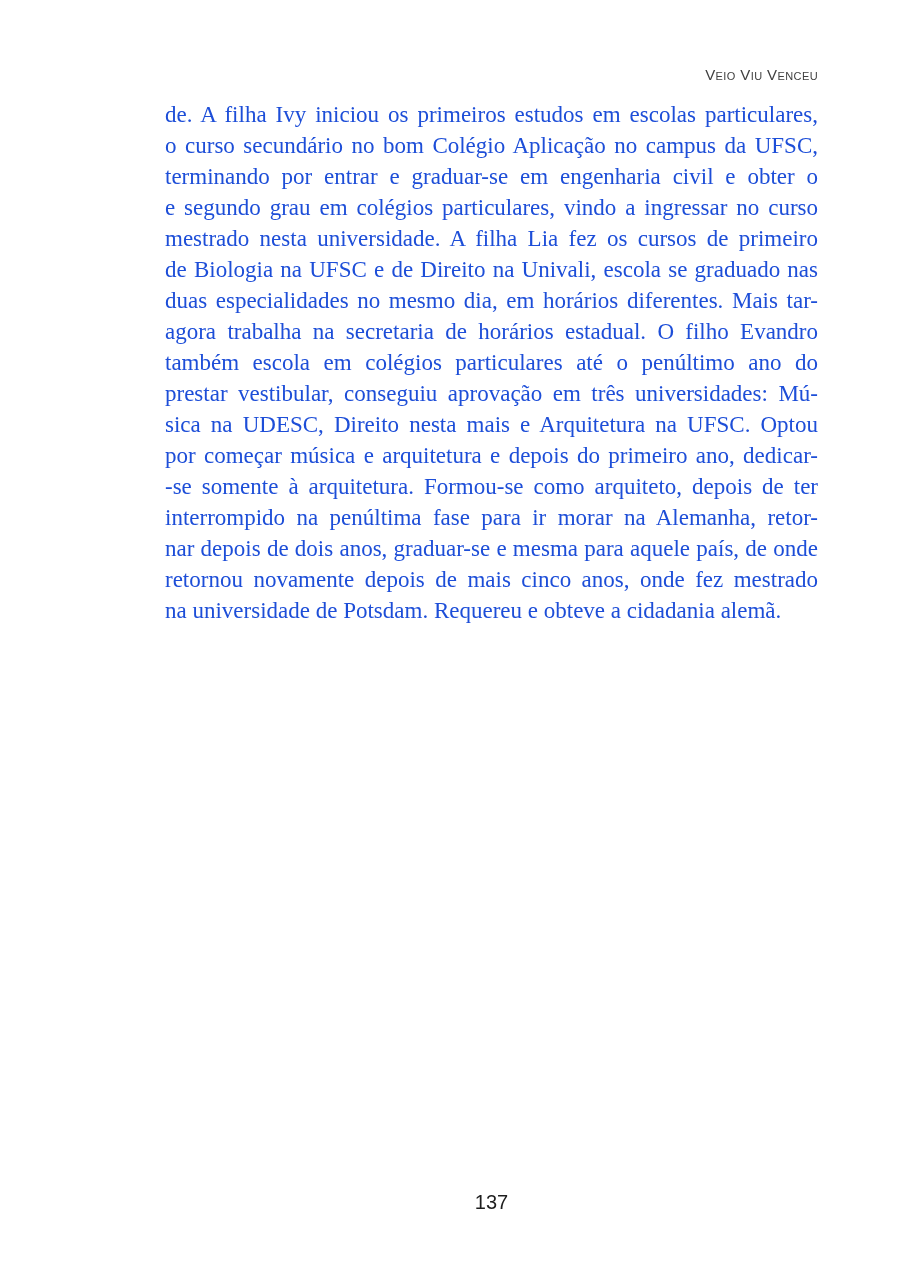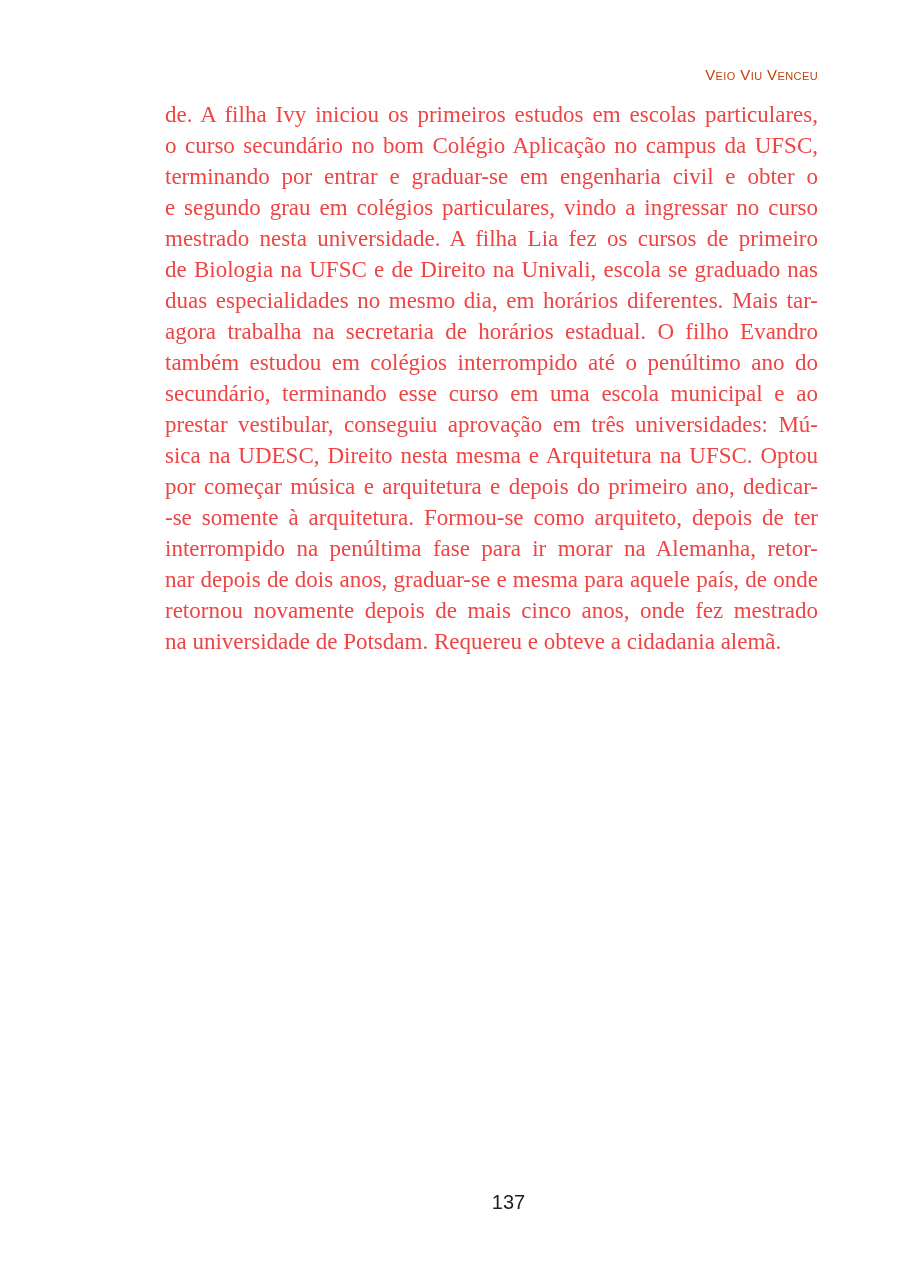--- a/index.html
+++ b/index.html
@@ -15,40 +15,40 @@
     background: #ffffff;
   }
   .running-header {
     position: absolute;
     top: 66px; left: 165px; width: 653px;
     text-align: right;
     font-family: "Liberation Sans", sans-serif;
     font-variant: small-caps;
     font-size: 15px;
     letter-spacing: 0.4px;
-    color: #c2410c;
+    color: #404040;
   }
   .body-text {
     position: absolute;
     top: 99px; left: 165px; width: 653px;
     font-size: 23px;
     line-height: 31px;
-    color: #ef4444;
+    color: #1d4ed8;
   }
   .body-line {
     text-align: justify;
     text-align-last: justify;
   }
   .body-line.last-line {
     text-align-last: left;
   }
   .seg-italic { }
   .page-number {
     position: absolute;
-    top: 1191px; left: 182px; width: 653px;
+    top: 1191px; left: 165px; width: 653px;
     text-align: center;
     font-family: "Liberation Sans", sans-serif;
     font-size: 20px;
     color: #1e1e1e;
   }
 </style>
 </head>
 <body>
 
 <div class="page">
@@ -56,24 +56,23 @@
 
   <div class="body-text" id="body-paragraph">
       <div class="body-line"><span class="">de. A filha Ivy iniciou os primeiros estudos em escolas particulares,</span></div>
       <div class="body-line"><span class="">o curso secundário no bom Colégio Aplicação no </span><span class="seg-italic">campus</span><span class=""> da UFSC,</span></div>
       <div class="body-line"><span class="">terminando por entrar e graduar-se em engenharia civil e obter o</span></div>
       <div class="body-line"><span class="">e segundo grau em colégios particulares, vindo a ingressar no curso</span></div>
       <div class="body-line"><span class="">mestrado nesta universidade. A filha Lia fez os cursos de primeiro</span></div>
       <div class="body-line"><span class="">de Biologia na UFSC e de Direito na Univali, escola se graduado nas</span></div>
       <div class="body-line"><span class="">duas especialidades no mesmo dia, em horários diferentes. Mais tar-</span></div>
       <div class="body-line"><span class="">agora trabalha na secretaria de horários estadual. O filho Evandro</span></div>
-      <div class="body-line"><span class="">também estudou em colégios interrompido até o penúltimo ano do</span></div>
-      <div class="body-line"><span class="">secundário, terminando esse curso em uma escola municipal e ao</span></div>
+      <div class="body-line"><span class="">também escola em colégios particulares até o penúltimo ano do</span></div>
       <div class="body-line"><span class="">prestar vestibular, conseguiu aprovação em três universidades: Mú-</span></div>
-      <div class="body-line"><span class="">sica na UDESC, Direito nesta mesma e Arquitetura na UFSC. Optou</span></div>
+      <div class="body-line"><span class="">sica na UDESC, Direito nesta mais e Arquitetura na UFSC. Optou</span></div>
       <div class="body-line"><span class="">por começar música e arquitetura e depois do primeiro ano, dedicar-</span></div>
       <div class="body-line"><span class="">-se somente à arquitetura. Formou-se como arquiteto, depois de ter</span></div>
       <div class="body-line"><span class="">interrompido na penúltima fase para ir morar na Alemanha, retor-</span></div>
       <div class="body-line"><span class="">nar depois de dois anos, graduar-se e mesma para aquele país, de onde</span></div>
       <div class="body-line"><span class="">retornou novamente depois de mais cinco anos, onde fez mestrado</span></div>
       <div class="body-line last-line"><span class="">na universidade de Potsdam. Requereu e obteve a cidadania alemã.</span></div>
     </div>
 
   <div class="page-number">137</div>
 </div>

